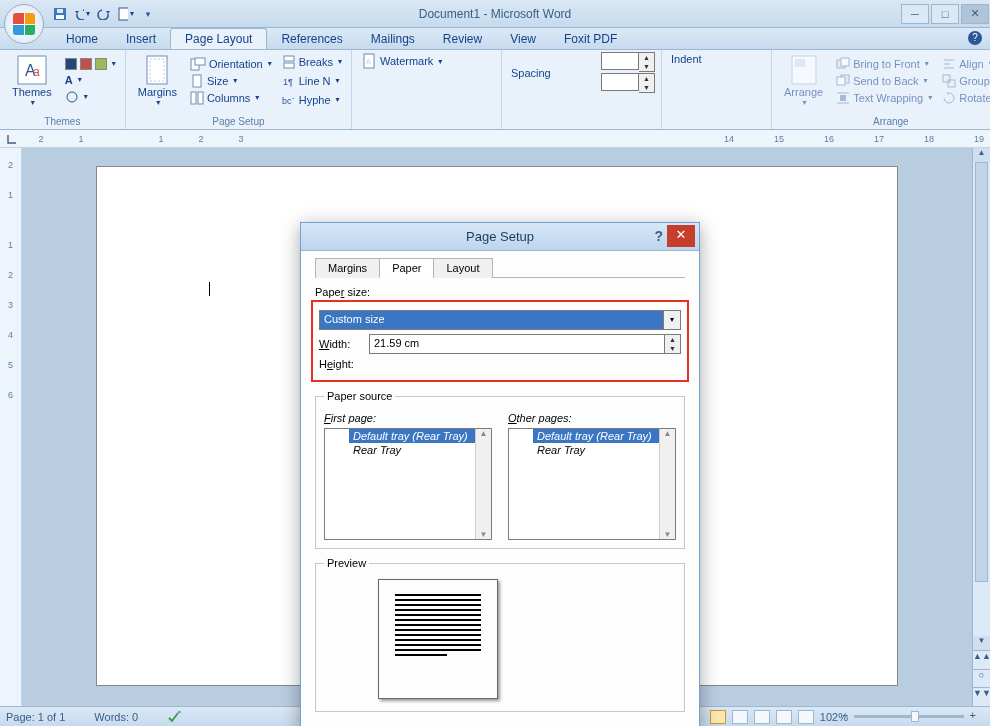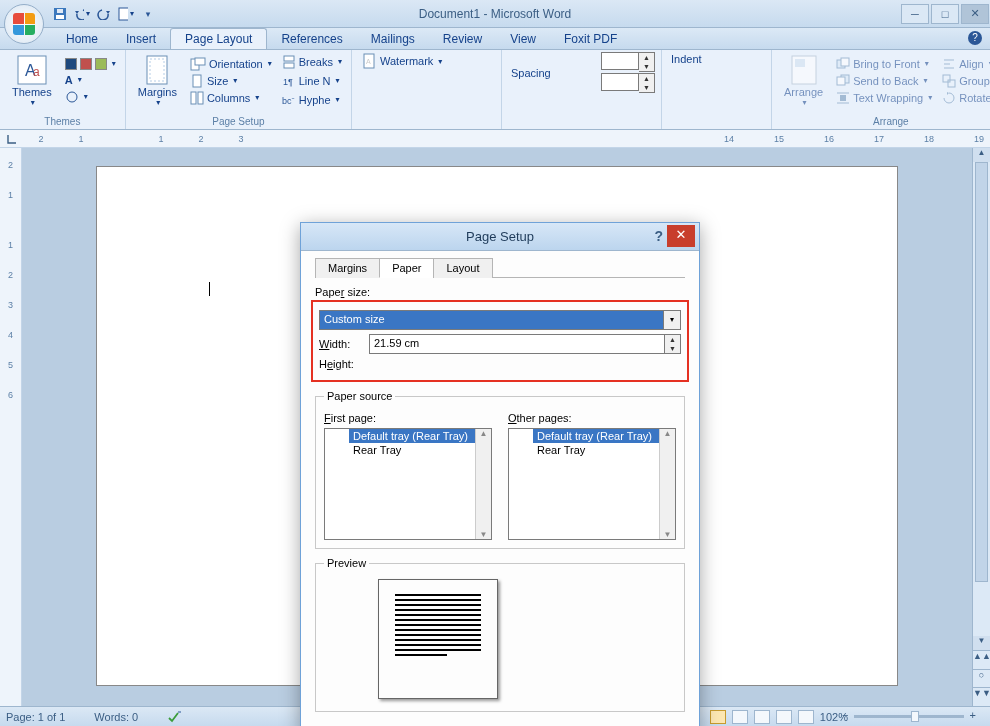--- a/index.html
+++ b/index.html
@@ -80,21 +80,21 @@
 .frow { display:flex; align-items:center; margin:4px 0; }
 .frow label { width:50px; font-size:11px; }
 .combo { flex:1; display:flex; }
 .combo .val { flex:1; height:20px; border:1px solid #7a7a7a; padding:2px 4px; font-size:11px; background:#3a76c4; color:#fff; }
 .combo .val.plain { background:#fff; color:#000; }
 .combo .spin { width:16px; border:1px solid #7a7a7a; border-left:none; display:flex; flex-direction:column; background:#f0f0f0; }
 .combo .spin span { flex:1; font-size:7px; text-align:center; line-height:9px; color:#333; }
 .combo .ddbtn { width:17px; border:1px solid #7a7a7a; border-left:none; background:#f0f0f0; text-align:center; font-size:8px; line-height:18px; }
 fieldset { border:1px solid #c8c8c8; padding:6px 8px 8px 8px; margin:8px 0; }
 fieldset legend { font-size:11px; padding:0 3px; }
-.two-col { display:flex; gap:16px; }
+.two-col { display:flex; gap:16px;font-style:italic; }
 .two-col > div { flex:1; }
 .listbox { height:112px; border:1px solid #7a7a7a; background:#fff; font-size:11px; overflow:hidden; position:relative; }
 .listbox .item { padding:1px 4px;margin-left:24px; }
 .listbox .item.sel { background:#3a76c4; color:#fff; }
 .listbox .scr { position:absolute; right:0; top:0; bottom:0; width:16px; background:#f0f0f0; border-left:1px solid #ccc; display:flex; flex-direction:column; justify-content:space-between; font-size:8px; text-align:center; color:#888; }
 .preview-box { width:120px; height:120px; border:1px solid #666; box-shadow:2px 2px 3px rgba(0,0,0,.4); margin:4px 0 4px 54px; padding:14px 16px; display:flex; flex-direction:column; gap:3px; }
 .preview-box div { height:2px; background:#000; }
 svg { display:block; }
 .underline-letter { text-decoration:underline; }
 </style>

